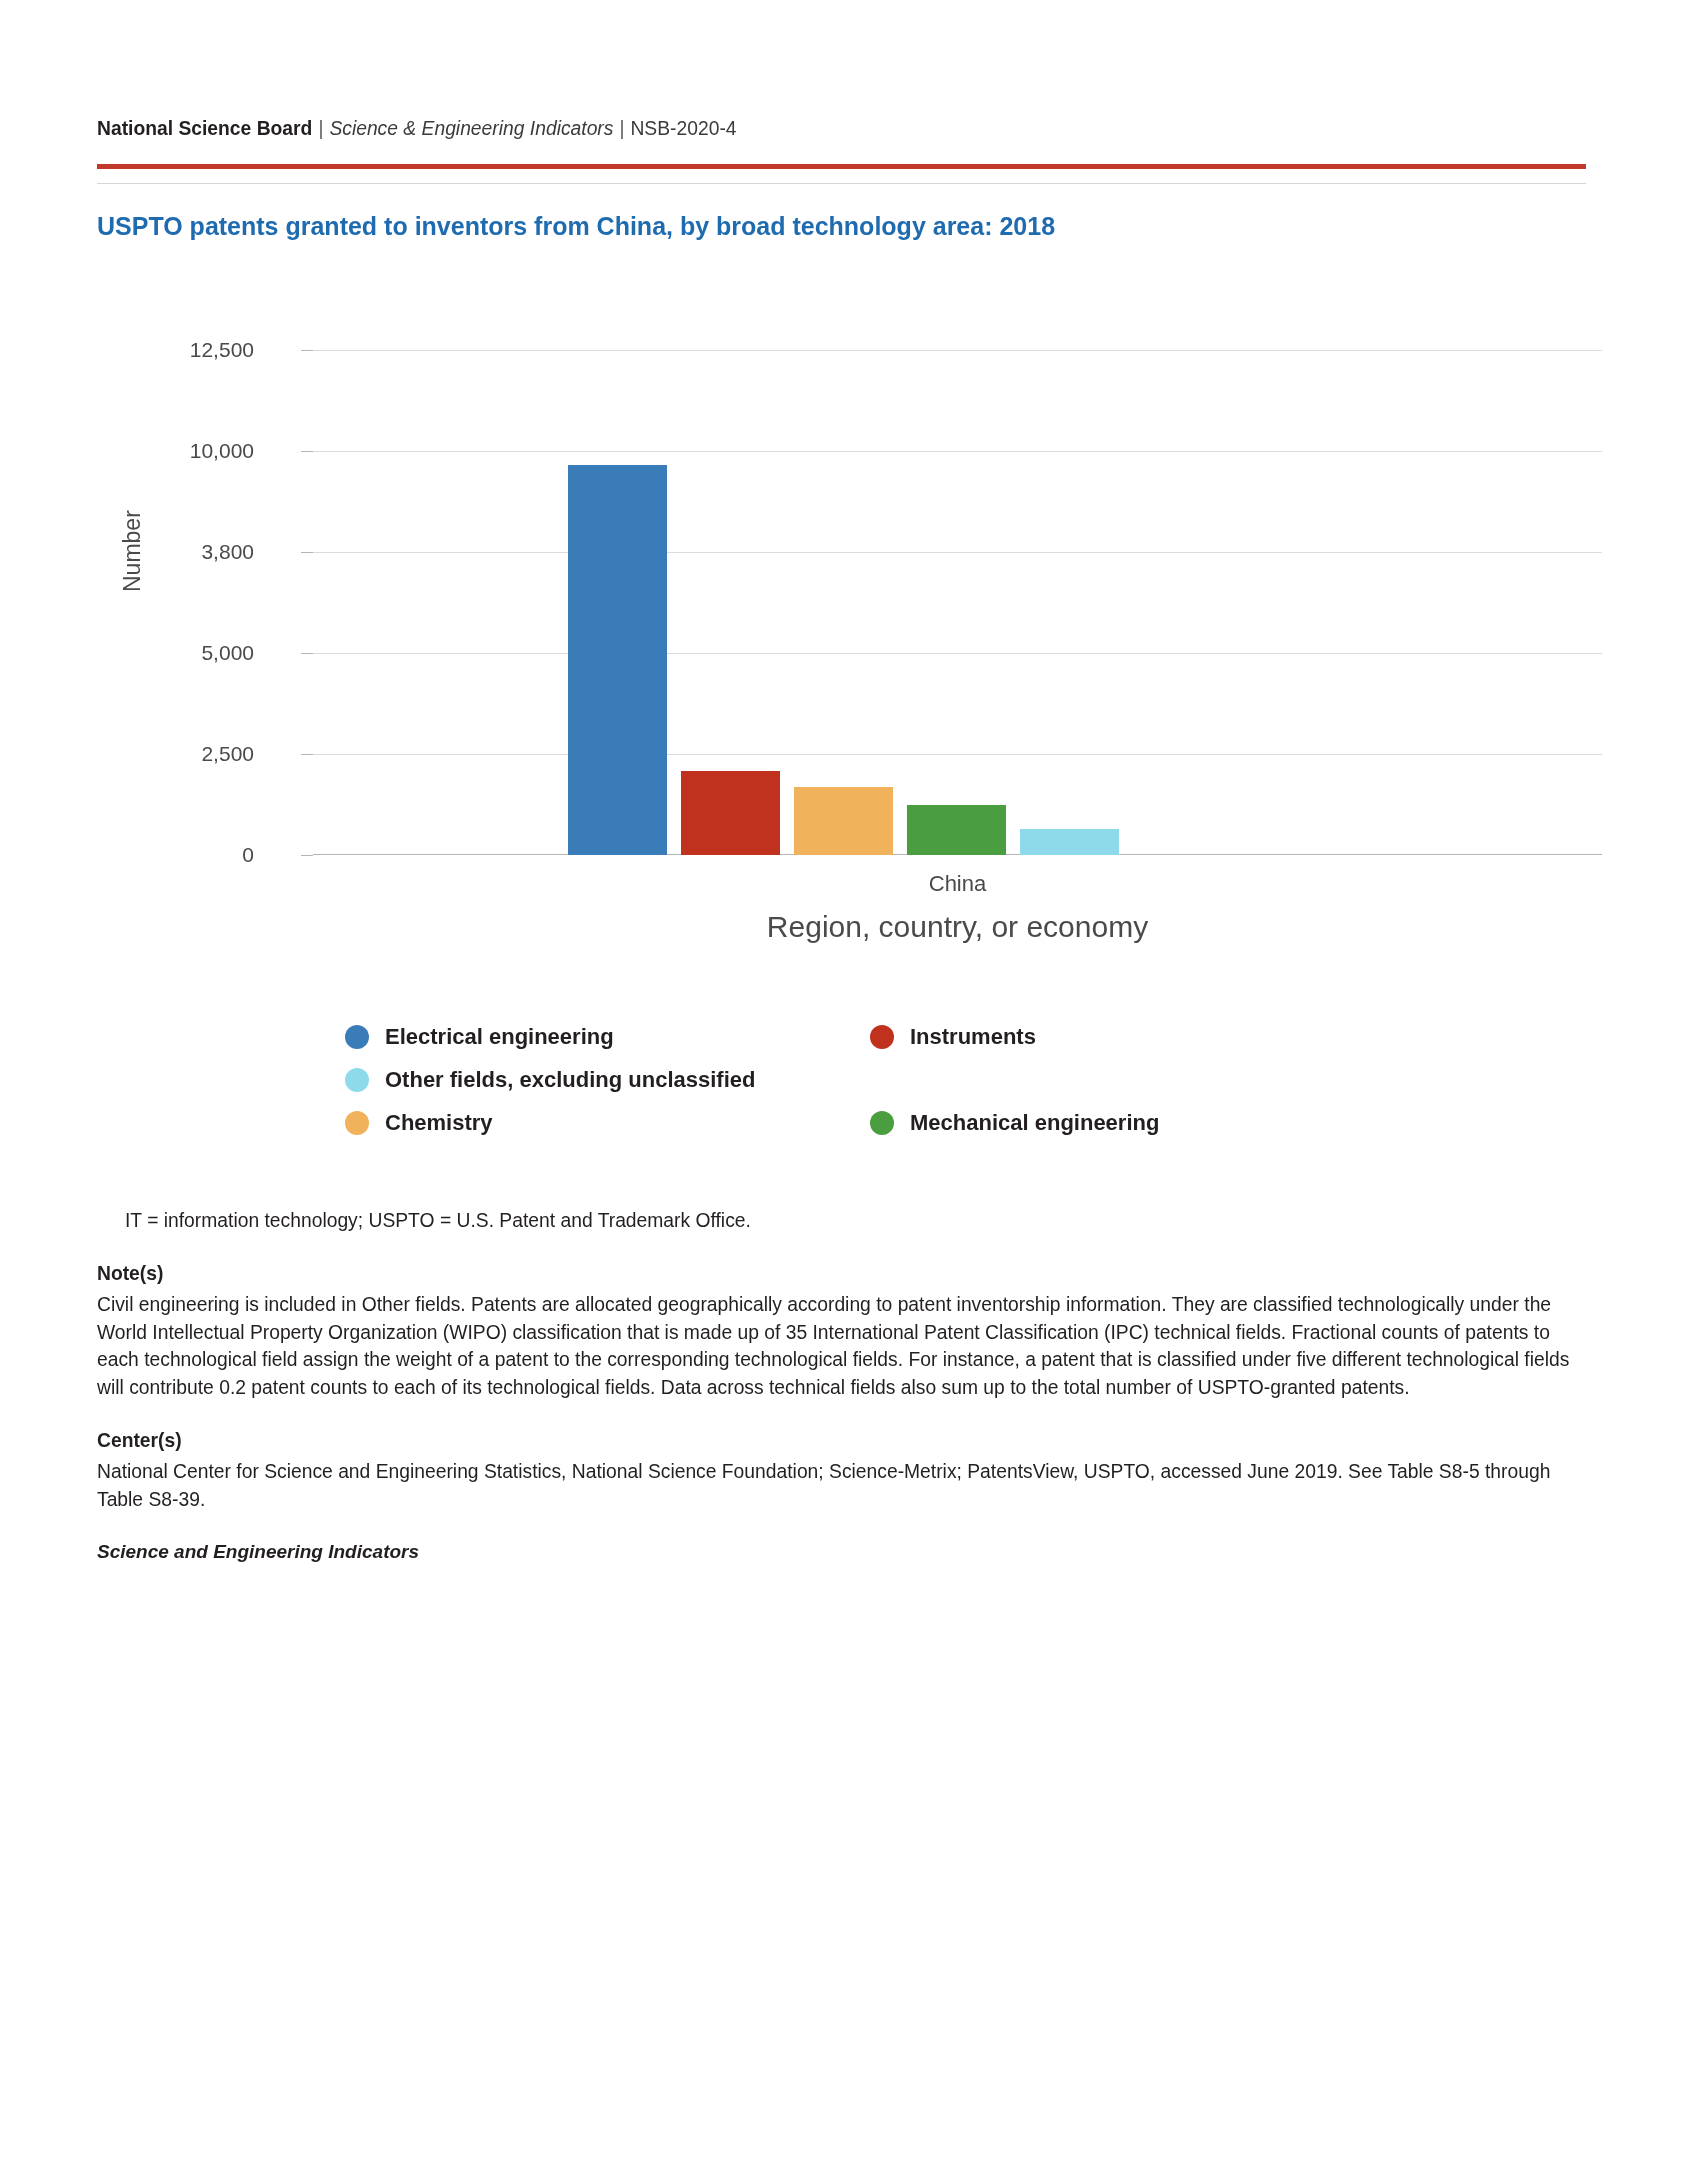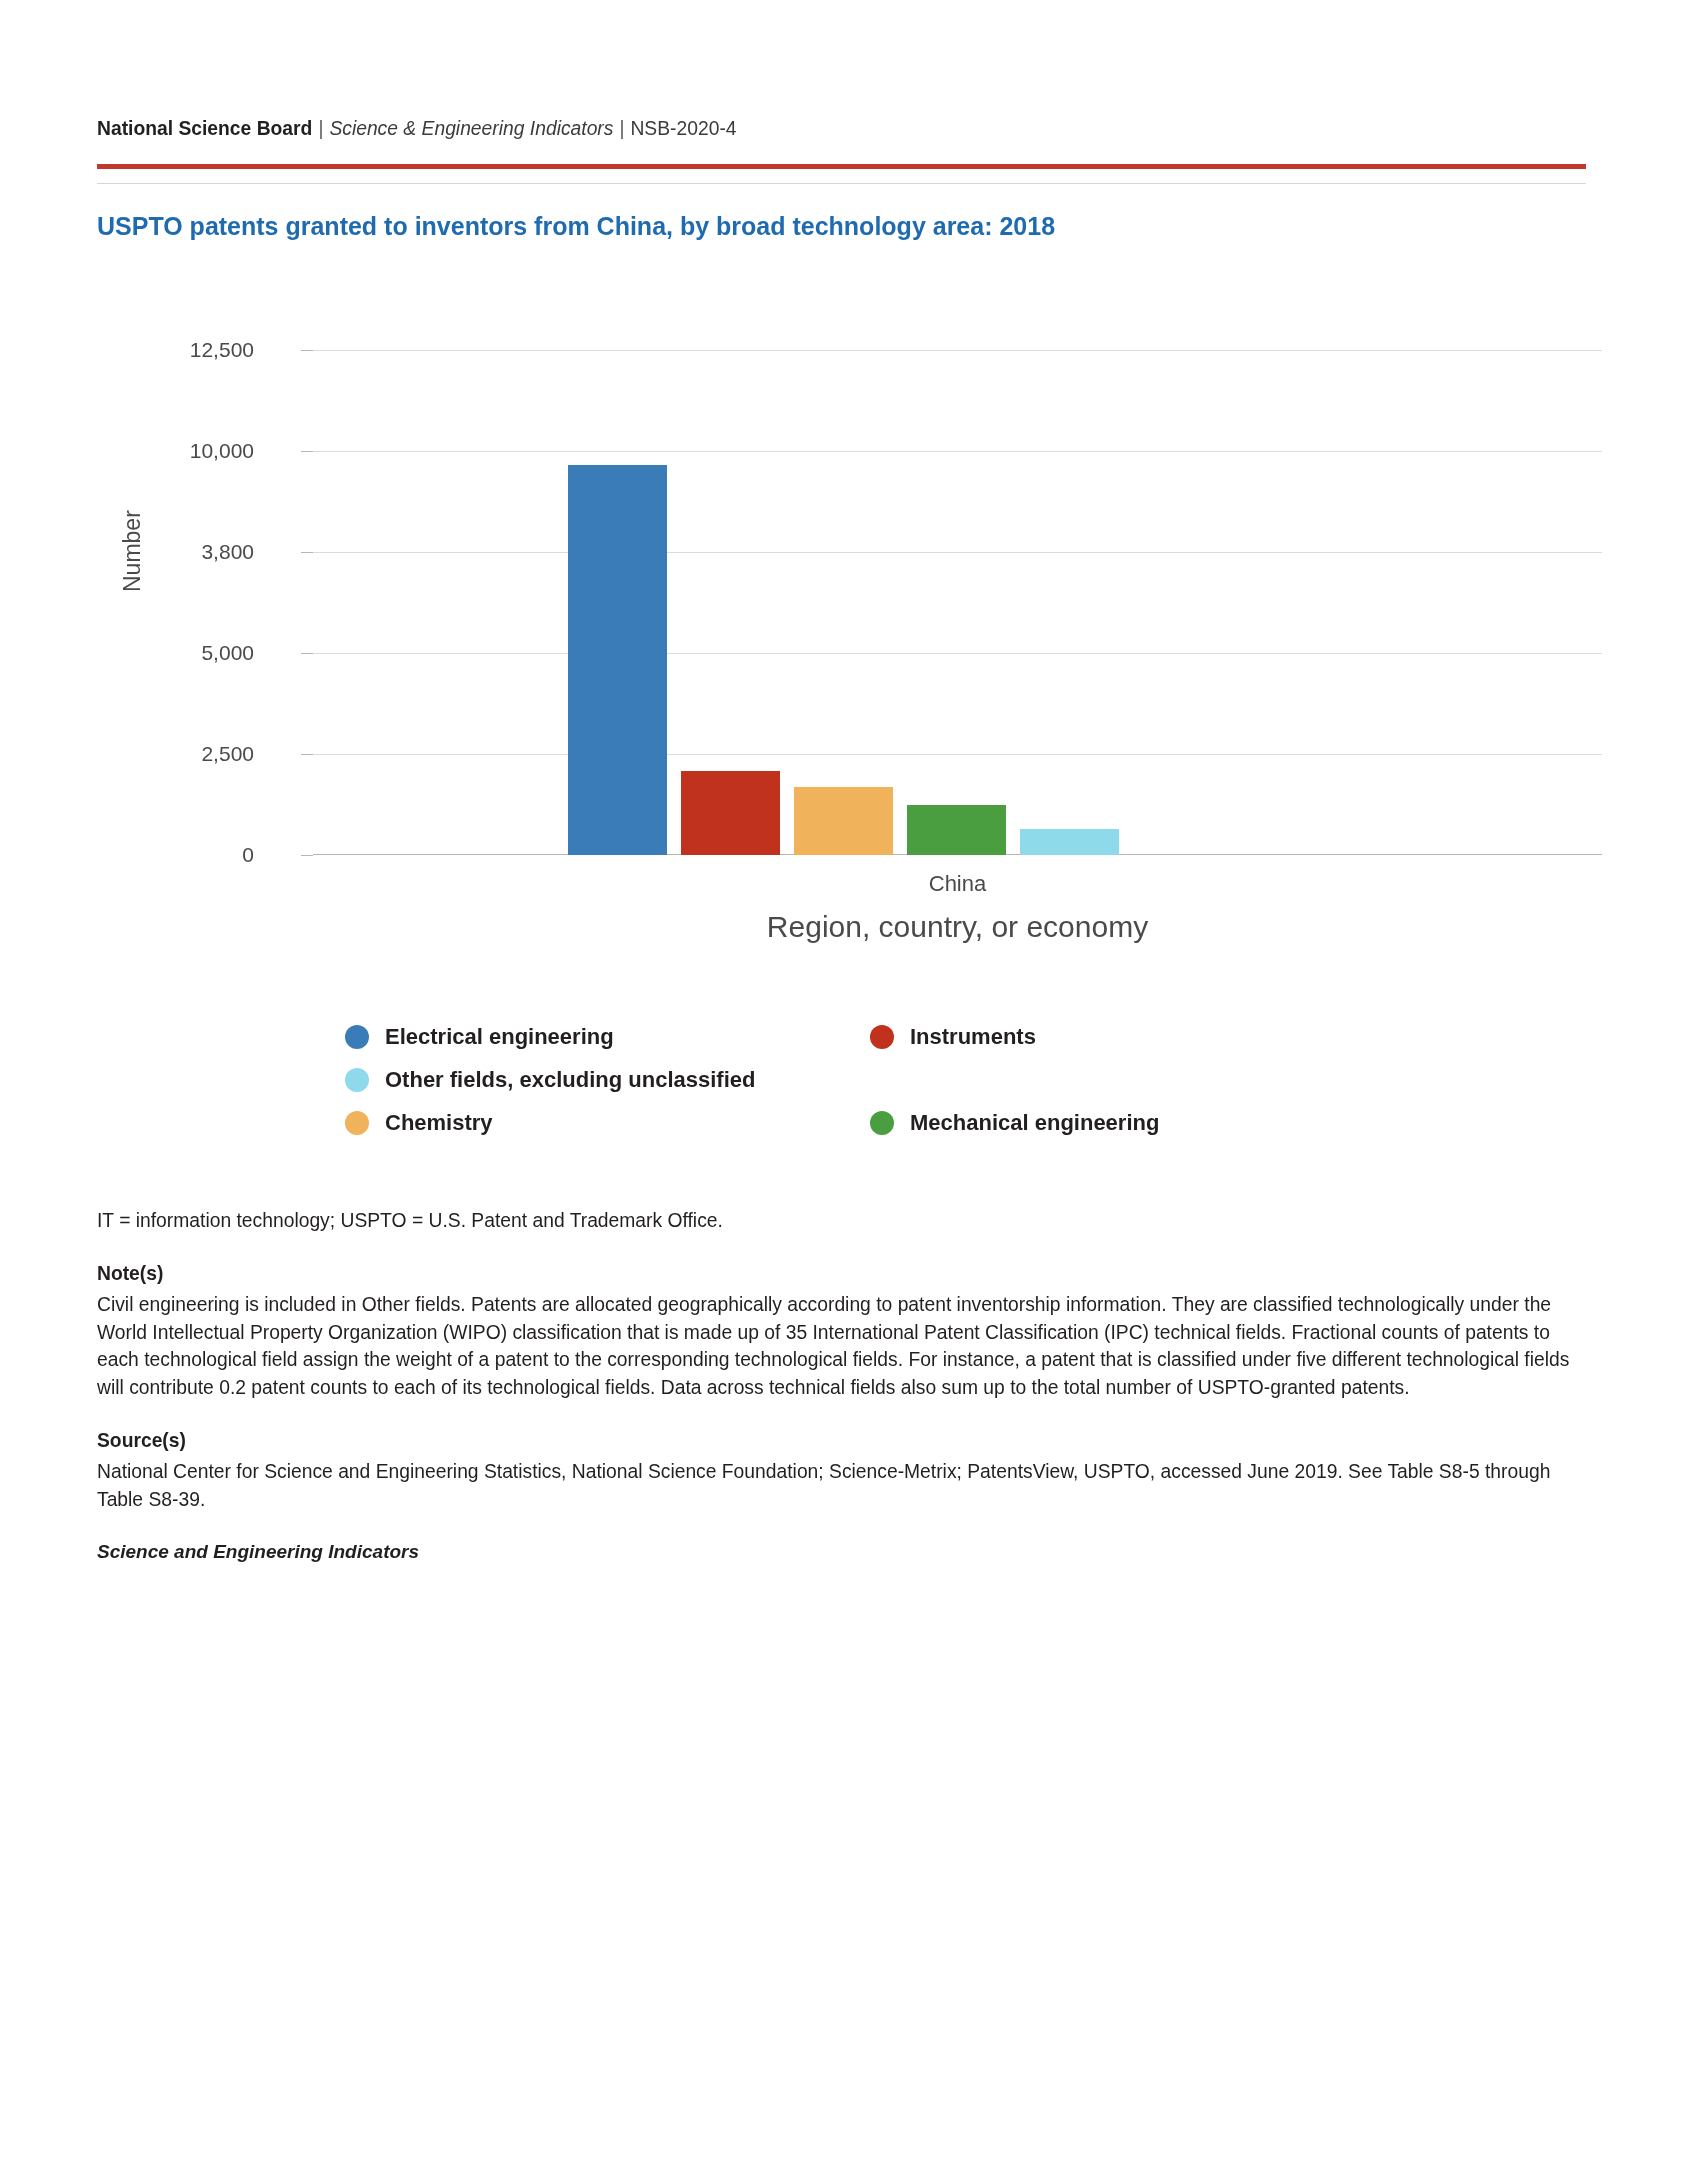--- a/index.html
+++ b/index.html
@@ -184,21 +184,21 @@
   }
 
   
   .notes {
     margin-top: 71px;
     width: 1489px;
     font-size: 19.3px;
     line-height: 1.42;
     color: #231f20;
   }
-  .notes .abbrev { margin-bottom: 26px; }
+  .notes .abbrev { margin-bottom: 26px; margin-left: 28px; }
   .notes .lbl {
     font-weight: bold;
     margin-bottom: 4px;
   }
   .notes p {
     margin: 0 0 26px 0;
   }
   .notes .src-block { margin-top: 0; }
   .notes .sei {
     font-style: italic;
@@ -280,19 +280,19 @@
         <span class="swatch" style="background:#4a9e3f"></span>
         <span>Mechanical engineering</span>
       </div>
     </div>
   </div>
 
   <div class="notes">
     <div class="abbrev">IT = information technology; USPTO = U.S. Patent and Trademark Office.</div>
     <div class="lbl">Note(s)</div>
     <p>Civil engineering is included in Other fields. Patents are allocated geographically according to patent inventorship information.  They are classified technologically under the World Intellectual Property Organization (WIPO) classification that is made up of 35 International Patent Classification (IPC) technical fields.  Fractional counts of patents to each technological field assign the weight of a patent to the corresponding technological fields.  For instance, a patent that is classified under five different technological fields will contribute 0.2 patent counts to each of its technological fields.  Data across technical fields also sum up to the total number of USPTO-granted patents.</p>
-    <div class="lbl src-block">Source(s)</div>
+    <div class="lbl src-block">Center(s)</div>
     <p>National Center for Science and Engineering Statistics, National Science Foundation; Science-Metrix; PatentsView, USPTO, accessed June 2019. See Table S8-5 through Table S8-39.</p>
     <div class="sei">Science and Engineering Indicators</div>
   </div>
 
 </div>
 
 
 </body></html>

